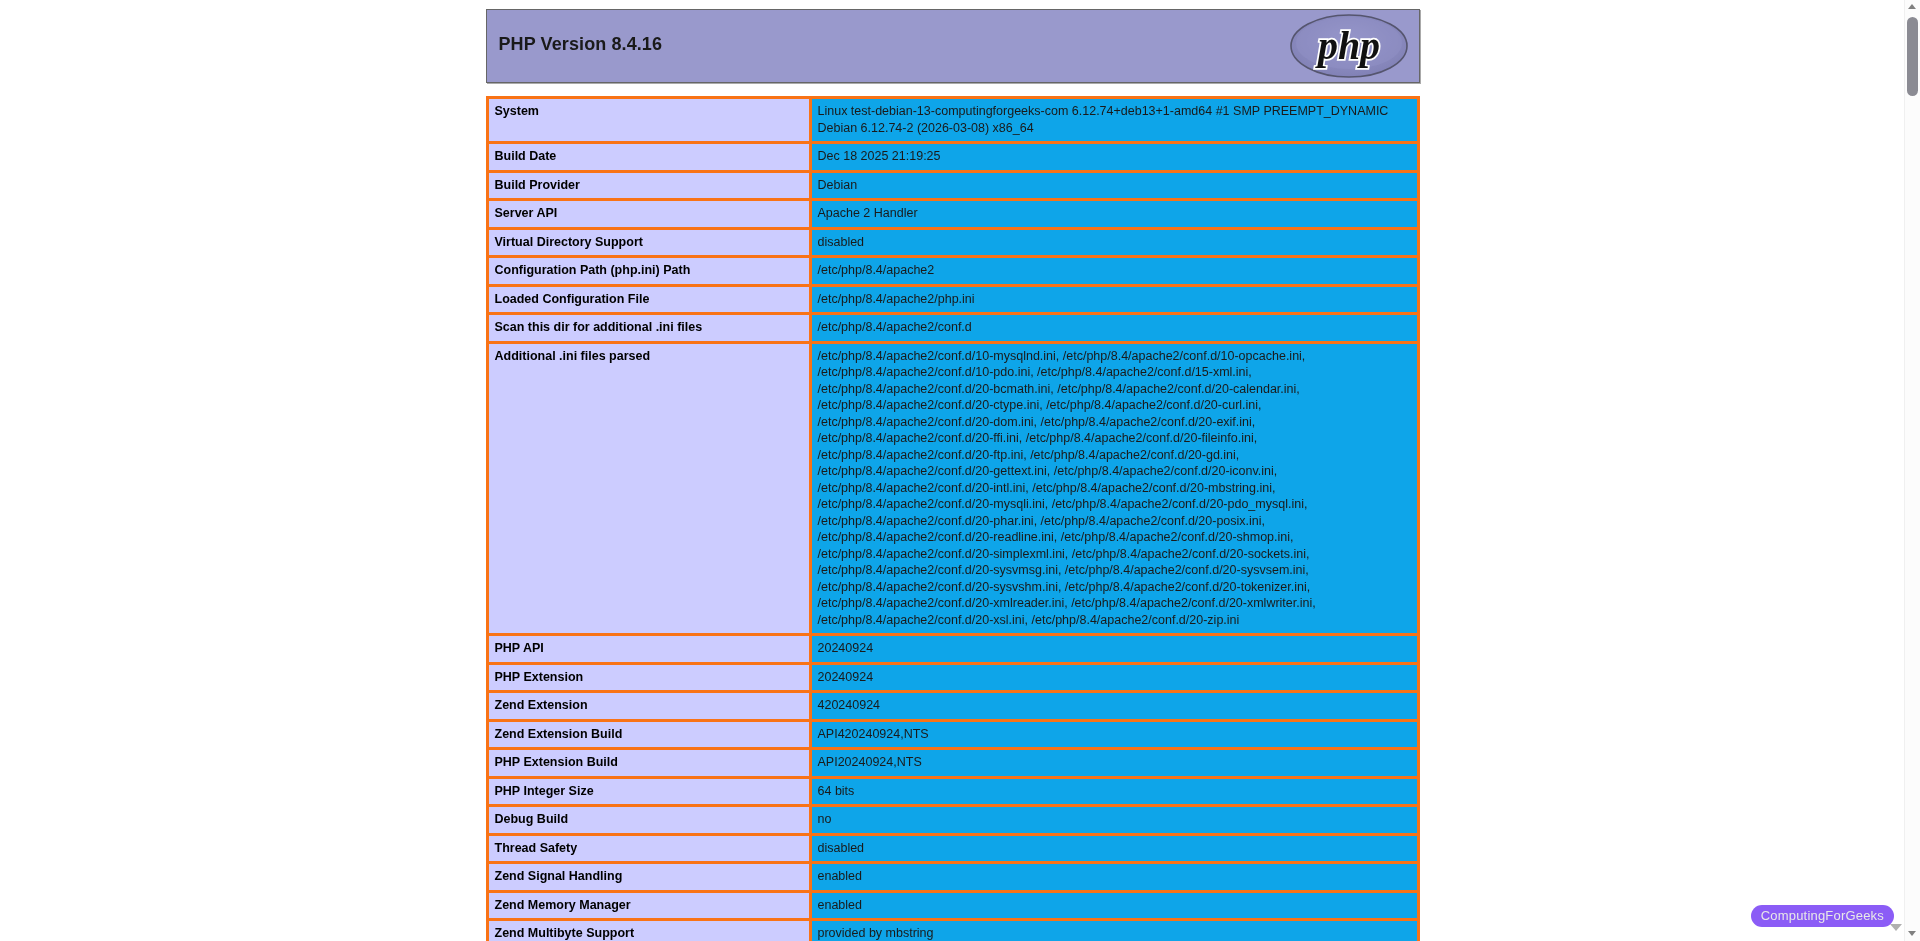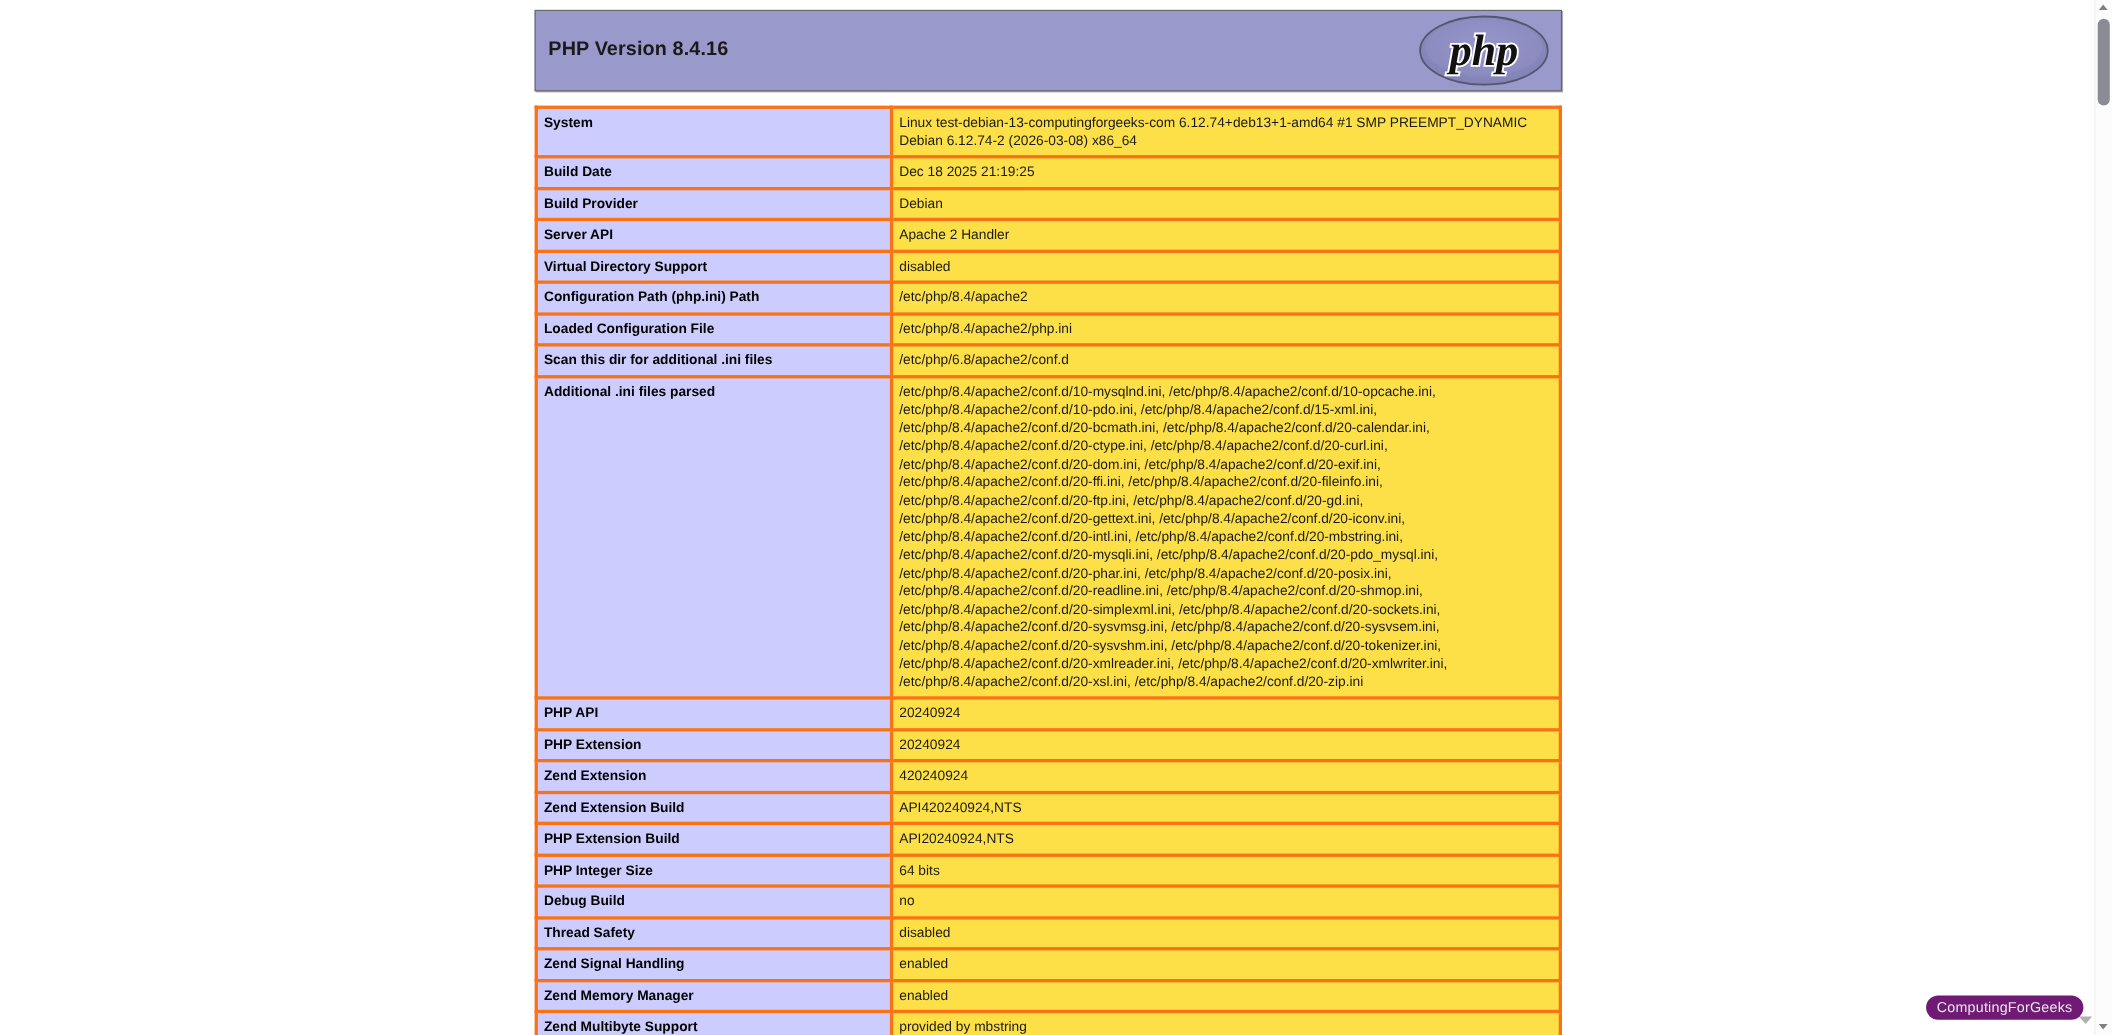--- a/index.html
+++ b/index.html
@@ -75,30 +75,30 @@
     word-wrap: break-word;
     overflow-wrap: break-word;
   }
   td.k {
     width: 308px;
     background: #ccccff;
     font-weight: bold;
     color: #000000;
   }
   td.v {
-    background: #fde047;
+    background: #0ea5e9;
     color: #1a1a1a;
   }
 
   
   .watermark {
     position: absolute;
     right: 26px;
     bottom: 14px;
-    background: #701a75;
+    background: #8b5cf6;
     color: #e8e8e8;
     font-size: 13px;
     padding: 3px 10px 4px 10px;
     border-radius: 11px;
     letter-spacing: 0.2px;
     white-space: nowrap;
   }
   .watermark-tail {
     position: absolute;
     right: 18px;
@@ -190,21 +190,21 @@
           <tr>
             <td class="k">Configuration Path (php.ini) Path</td>
             <td class="v">/etc/php/8.4/apache2</td>
           </tr>
           <tr>
             <td class="k">Loaded Configuration File</td>
             <td class="v">/etc/php/8.4/apache2/php.ini</td>
           </tr>
           <tr>
             <td class="k">Scan this dir for additional .ini files</td>
-            <td class="v">/etc/php/6.8/apache2/conf.d</td>
+            <td class="v">/etc/php/8.4/apache2/conf.d</td>
           </tr>
           <tr>
             <td class="k">Additional .ini files parsed</td>
             <td class="v">/etc/php/8.4/apache2/conf.d/10-mysqlnd.ini, /etc/php/8.4/apache2/conf.d/10-opcache.ini, /etc/php/8.4/apache2/conf.d/10-pdo.ini, /etc/php/8.4/apache2/conf.d/15-xml.ini, /etc/php/8.4/apache2/conf.d/20-bcmath.ini, /etc/php/8.4/apache2/conf.d/20-calendar.ini, /etc/php/8.4/apache2/conf.d/20-ctype.ini, /etc/php/8.4/apache2/conf.d/20-curl.ini, /etc/php/8.4/apache2/conf.d/20-dom.ini, /etc/php/8.4/apache2/conf.d/20-exif.ini, /etc/php/8.4/apache2/conf.d/20-ffi.ini, /etc/php/8.4/apache2/conf.d/20-fileinfo.ini, /etc/php/8.4/apache2/conf.d/20-ftp.ini, /etc/php/8.4/apache2/conf.d/20-gd.ini, /etc/php/8.4/apache2/conf.d/20-gettext.ini, /etc/php/8.4/apache2/conf.d/20-iconv.ini, /etc/php/8.4/apache2/conf.d/20-intl.ini, /etc/php/8.4/apache2/conf.d/20-mbstring.ini, /etc/php/8.4/apache2/conf.d/20-mysqli.ini, /etc/php/8.4/apache2/conf.d/20-pdo_mysql.ini, /etc/php/8.4/apache2/conf.d/20-phar.ini, /etc/php/8.4/apache2/conf.d/20-posix.ini, /etc/php/8.4/apache2/conf.d/20-readline.ini, /etc/php/8.4/apache2/conf.d/20-shmop.ini, /etc/php/8.4/apache2/conf.d/20-simplexml.ini, /etc/php/8.4/apache2/conf.d/20-sockets.ini, /etc/php/8.4/apache2/conf.d/20-sysvmsg.ini, /etc/php/8.4/apache2/conf.d/20-sysvsem.ini, /etc/php/8.4/apache2/conf.d/20-sysvshm.ini, /etc/php/8.4/apache2/conf.d/20-tokenizer.ini, /etc/php/8.4/apache2/conf.d/20-xmlreader.ini, /etc/php/8.4/apache2/conf.d/20-xmlwriter.ini, /etc/php/8.4/apache2/conf.d/20-xsl.ini, /etc/php/8.4/apache2/conf.d/20-zip.ini</td>
           </tr>
           <tr>
             <td class="k">PHP API</td>
             <td class="v">20240924</td>
           </tr>
           <tr>

